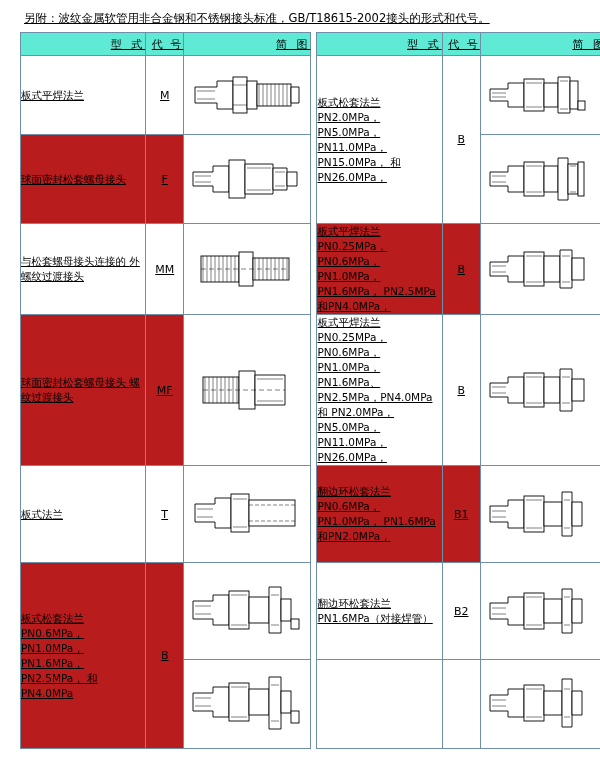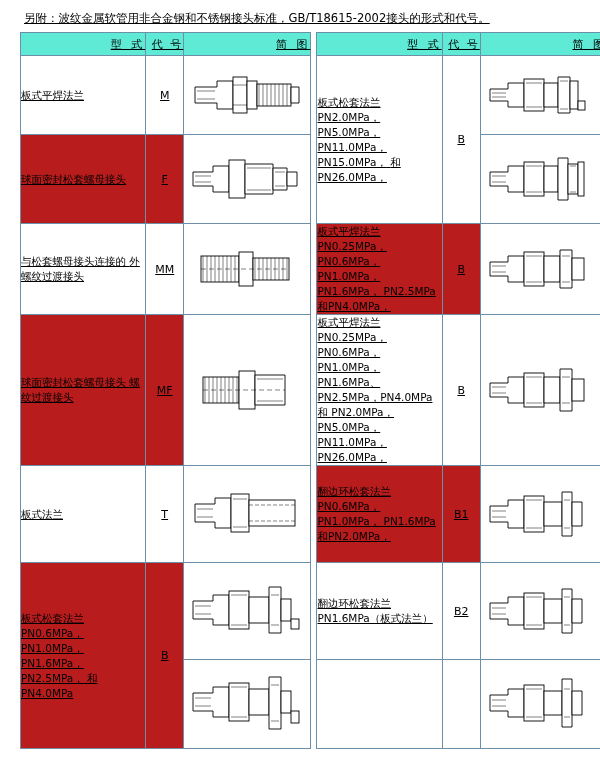--- a/index.html
+++ b/index.html
@@ -352,21 +352,21 @@
           <g stroke="#000" stroke-width="0.5">
             <path d="M8 35 L24 35 M8 43 L24 43"></path>
             <path d="M44 24 L60 24 M44 54 L60 54"></path>
             <path d="M84 24 L92 24 M84 54 L92 54"></path>
           </g>
         </svg>
       </td>
       <td class="colgap"></td>
       <td class="label white">
         <span class="ln">翻边环松套法兰</span>
-        <span class="ln">PN1.6MPa（板式法兰）</span>
+        <span class="ln">PN1.6MPa（对接焊管）</span>
       </td>
       <td class="code white">B2</td>
       <td class="fig">
         <svg width="120" height="80" viewBox="0 0 120 80">
           <g fill="#ffffff" stroke="#000" stroke-width="0.9">
             <path d="M6 32 L6 48 L24 48 L24 54 L40 54 L40 26 L24 26 L24 32 Z"></path>
             <rect x="40" y="22" width="20" height="36"></rect>
             <rect x="60" y="28" width="18" height="24"></rect>
             <path d="M78 18 L88 18 L88 62 L78 62 Z"></path>
             <path d="M88 28 L98 28 L98 52 L88 52 Z"></path>

